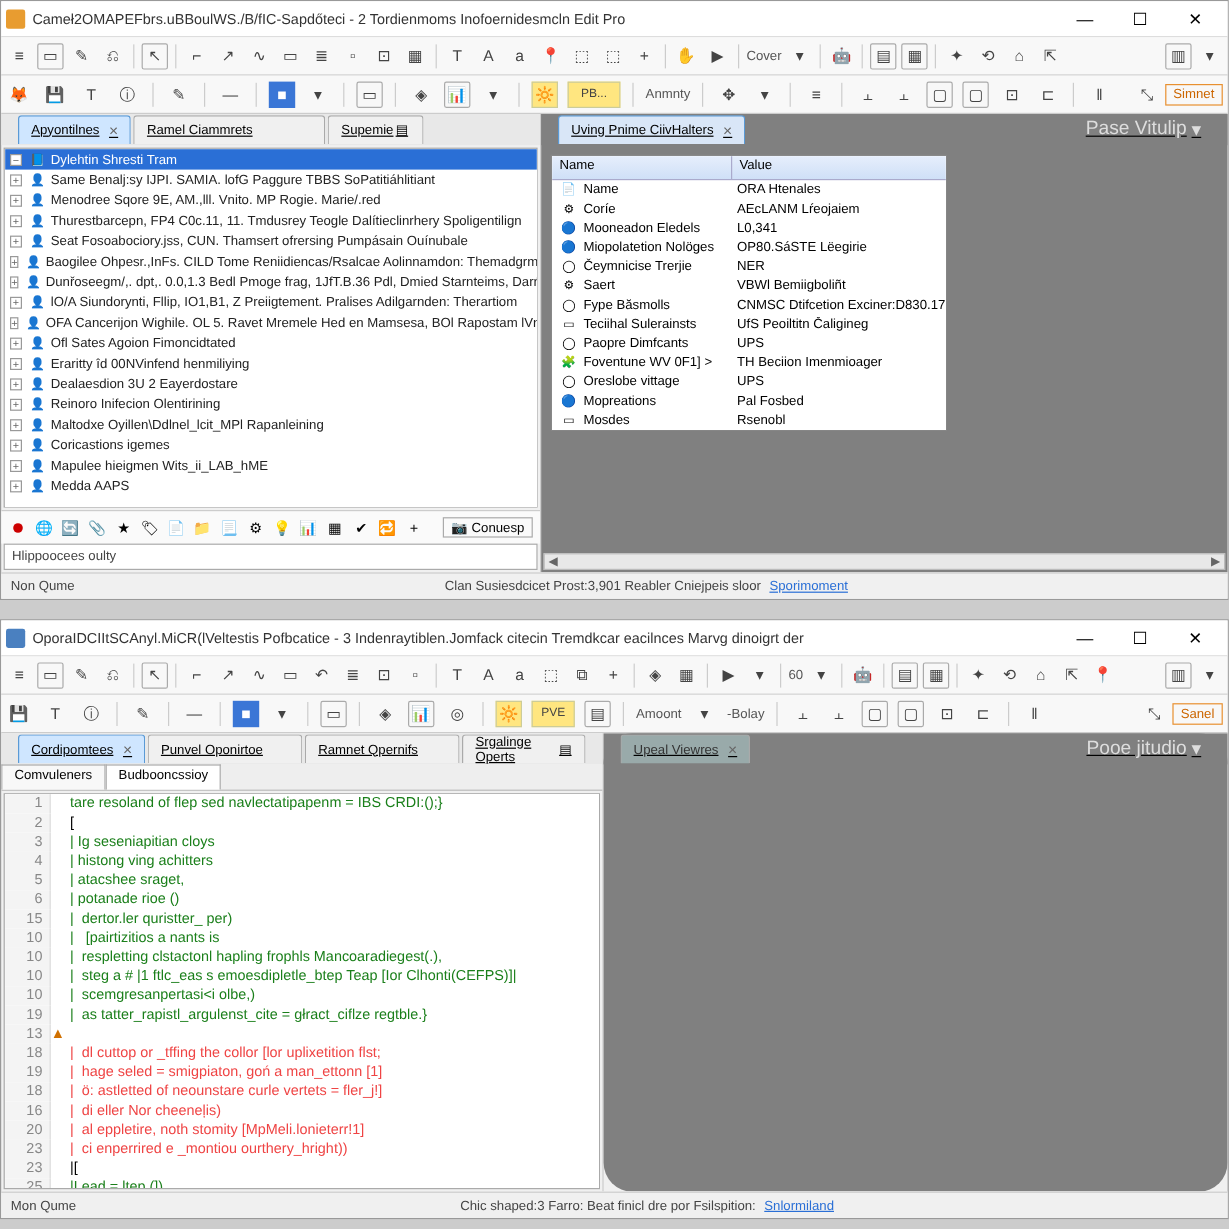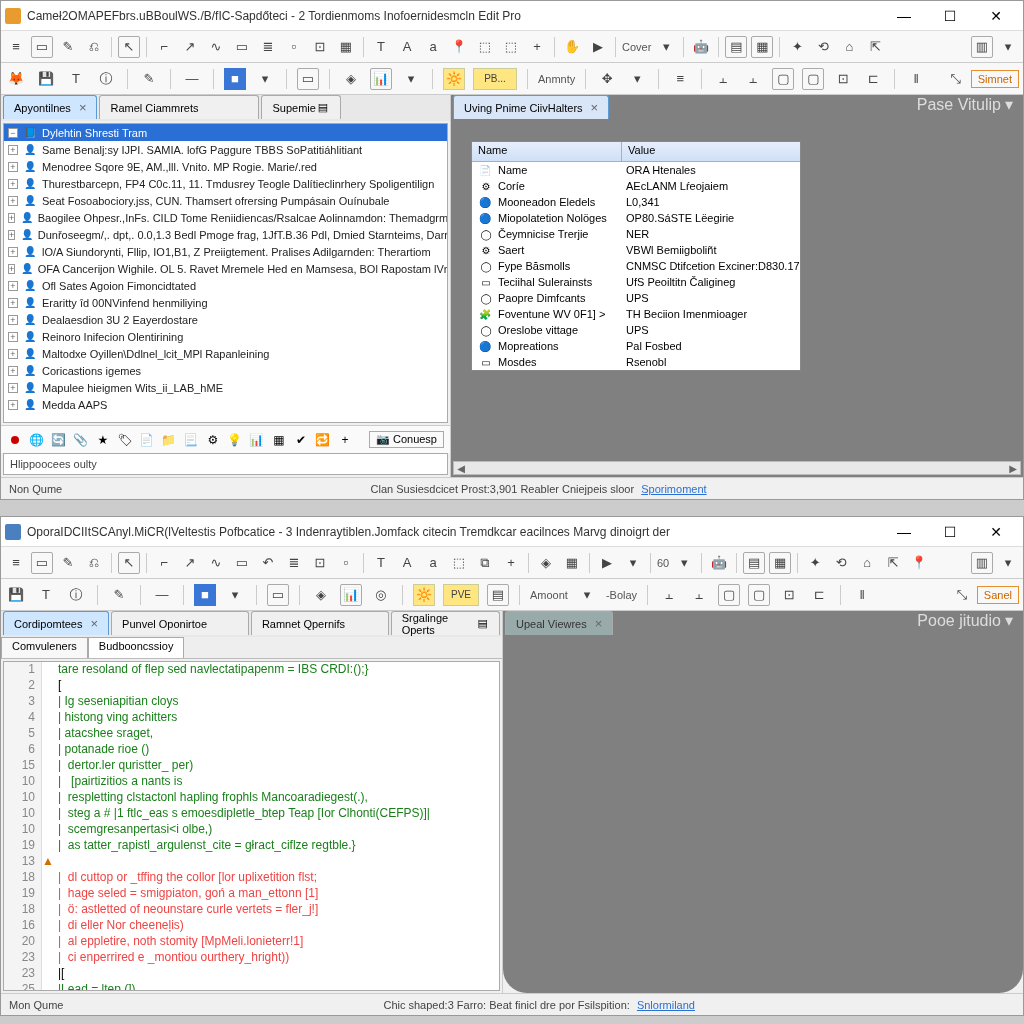--- a/index.html
+++ b/index.html
@@ -18,38 +18,38 @@
 .tb-btn.boxed { border: 1px solid #aaa; border-radius: 2px; }
 .tb-btn.yellow { background: #ffe680; border: 1px solid #cc9; }
 .tb-btn.blue-fill { background: #3a76d6; color: #fff; }
 .tb-sep { width: 1px; height: 20px; background: #ccc; margin: 0 2px; }
 .tb-label { font-size: 11px; color: #555; }
 .tb-right { margin-left: auto; display: flex; gap: 4px; align-items: center; }
 .sannet { border: 1px solid #e89030; padding: 2px 6px; font-size: 11px; color: #c60; cursor: pointer; }
 .body-area { flex: 1; display: flex; overflow: hidden; }
 .left-col { width: 450px; display: flex; flex-direction: column; border-right: 1px solid #ccc; }
 .right-col { flex: 1; background: #808080; display: flex; flex-direction: column; }
-.tabs { height: 26px; display: flex; align-items: flex-start; gap: 2px; padding: 0 2px; background: #e8e8e8; }
+.tabs { height: 26px; display: flex; align-items: center; gap: 2px; padding: 0 14px; background: #e8e8e8; text-decoration: underline; }
 .tab { height: 24px; padding: 0 10px; font-size: 11px; display: flex; align-items: center; border: 1px solid #aaa; border-bottom: none; background: #f0f0f0; cursor: pointer; border-radius: 3px 3px 0 0; }
 .tab.active { background: #cfe6ff; border-color: #5a9ad6; }
 .tab-close { margin-left: 8px; font-size: 13px; color: #666; }
 .tab-x { width: 14px; height: 14px; display: flex; align-items: center; justify-content: center; font-size: 11px; margin-left: auto; }
 .page-label { margin-left: auto; font-size: 16px; color: #555; padding: 0 8px; display: flex; align-items: center; gap: 4px; }
 .tree-pane { flex: 1; overflow-y: scroll; overflow-x: scroll; background: #fff; border: 1px solid #aaa; margin: 2px; }
 .tree-item { display: flex; align-items: center; height: 17px; padding: 0 4px; font-size: 11px; color: #222; white-space: nowrap; cursor: pointer; }
 .tree-item.sel { background: #2a6fd6; color: #fff; }
 .tree-icon { width: 14px; height: 12px; margin-right: 4px; display: inline-flex; align-items: center; justify-content: center; font-size: 10px; color: #888; }
 .tree-sq { width: 10px; height: 10px; border: 1px solid #999; background: #fff; color: #666; font-size: 9px; display: inline-flex; align-items: center; justify-content: center; margin-right: 6px; }
 .icon-row { height: 28px; display: flex; align-items: center; gap: 6px; padding: 0 6px; border-top: 1px solid #ccc; background: #fafafa; }
 .mini-icon { width: 16px; height: 16px; display: flex; align-items: center; justify-content: center; font-size: 12px; cursor: pointer; }
 .concept-btn { border: 1px solid #aaa; padding: 1px 6px; font-size: 11px; margin-left: auto; cursor: pointer; }
 .status-strip { height: 22px; display: flex; align-items: center; padding: 0 6px; font-size: 11px; color: #444; background: #fff; border: 1px solid #aaa; margin: 0 2px 2px 2px; }
 .footer { height: 22px; display: flex; align-items: center; font-size: 11px; color: #444; background: #f0f0f0; border-top: 1px solid #ccc; padding: 0 8px; }
 .footer-link { color: #2a6fd6; text-decoration: underline; margin-left: 4px; cursor: pointer; }
-.prop-panel { background: #fff; border: 1px solid #888; margin: 20px; width: 330px; height: 230px; overflow-y: scroll; }
+.prop-panel { background: #fff; border: 1px solid #888; margin: 8px; width: 330px; height: 230px; overflow-y: scroll; }
 .prop-header { display: flex; background: linear-gradient(#e6eefc,#cfe0f7); height: 20px; font-size: 11px; border-bottom: 1px solid #aac; }
 .prop-header > div { padding: 2px 6px; }
 .prop-row { display: flex; height: 16px; font-size: 11px; align-items: center; }
 .prop-icon { width: 16px; height: 14px; display: inline-flex; align-items: center; justify-content: center; margin: 0 4px; font-size: 10px; }
 .col-name { width: 150px; padding-left: 2px; white-space: nowrap; overflow: hidden; }
 .col-val { flex: 1; padding-left: 4px; white-space: nowrap; overflow: hidden; }
 .grey-scroll { height: 14px; background: #e8e8e8; border: 1px solid #bbb; margin: 2px; display: flex; align-items: center; }
 .grey-scroll .arrow { width: 14px; text-align: center; font-size: 10px; color: #666; }
 .grey-scroll .track { flex: 1; }
 

